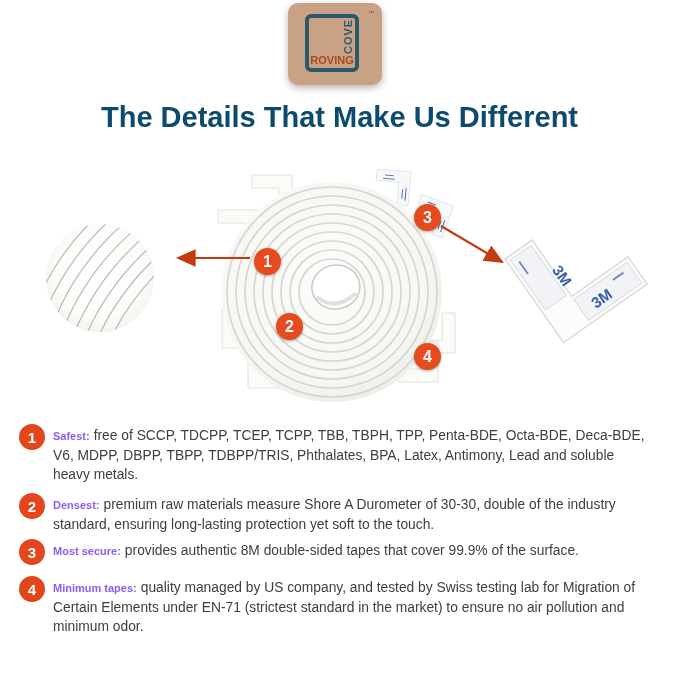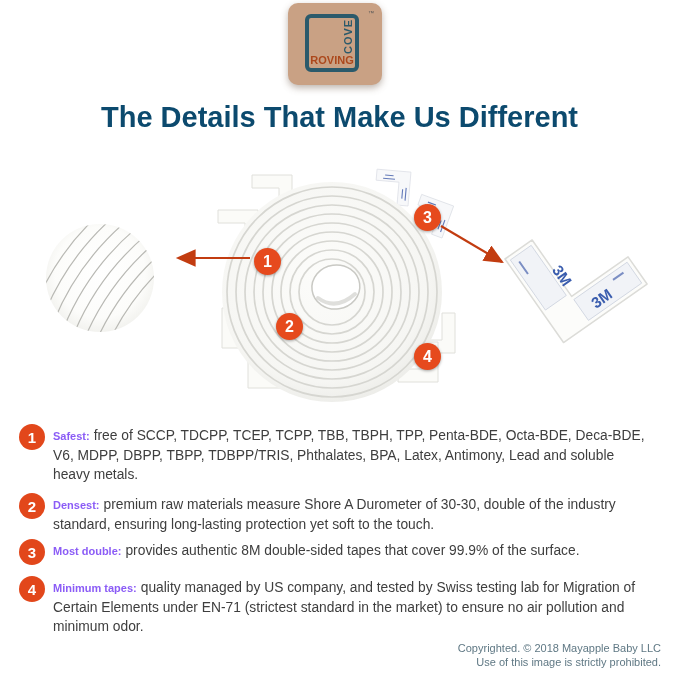--- a/index.html
+++ b/index.html
@@ -191,26 +191,22 @@
     <div class="bullet-text"><span class="bullet-lead">Safest:</span><span>free of SCCP, TDCPP, TCEP, TCPP, TBB, TBPH, TPP, Penta-BDE, Octa-BDE, Deca-BDE, V6, MDPP, DBPP, TBPP, TDBPP/TRIS, Phthalates, BPA, Latex, Antimony, Lead and soluble heavy metals.</span></div>
   </div>
 
   <div class="bullet-row" id="bullet-row-2">
     <div class="bullet-num">2</div>
     <div class="bullet-text"><span class="bullet-lead">Densest:</span><span>premium raw materials measure Shore A Durometer of 30-30, double of the industry standard, ensuring long-lasting protection yet soft to the touch.</span></div>
   </div>
 
   <div class="bullet-row" id="bullet-row-3">
     <div class="bullet-num">3</div>
-    <div class="bullet-text"><span class="bullet-lead">Most double:</span><span>provides authentic 8M double-sided tapes that cover 99.9% of the surface.</span></div>
+    <div class="bullet-text"><span class="bullet-lead">Most secure:</span><span>provides authentic 8M double-sided tapes that cover 99.9% of the surface.</span></div>
   </div>
 
   <div class="bullet-row" id="bullet-row-4">
     <div class="bullet-num">4</div>
     <div class="bullet-text"><span class="bullet-lead">Minimum tapes:</span><span>quality managed by US company, and tested by Swiss testing lab for Migration of Certain Elements under EN-71 (strictest standard in the market) to ensure no air pollution and minimum odor.</span></div>
   </div>
 
-  <div class="footer">
-    <div>Copyrighted. © 2018 Mayapple Baby LLC</div>
-    <div>Use of this image is strictly prohibited.</div>
-  </div>
 
 </div>
 
 </body></html>

